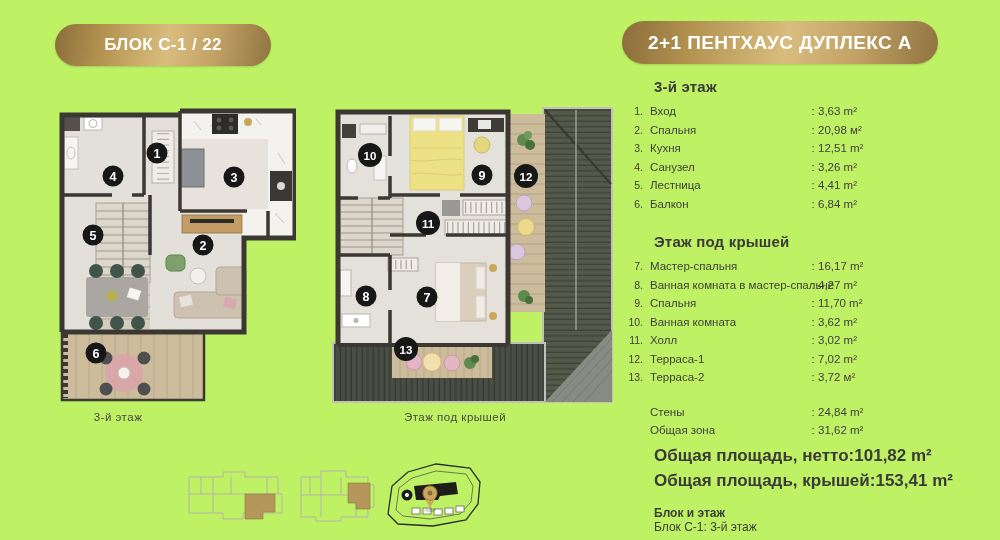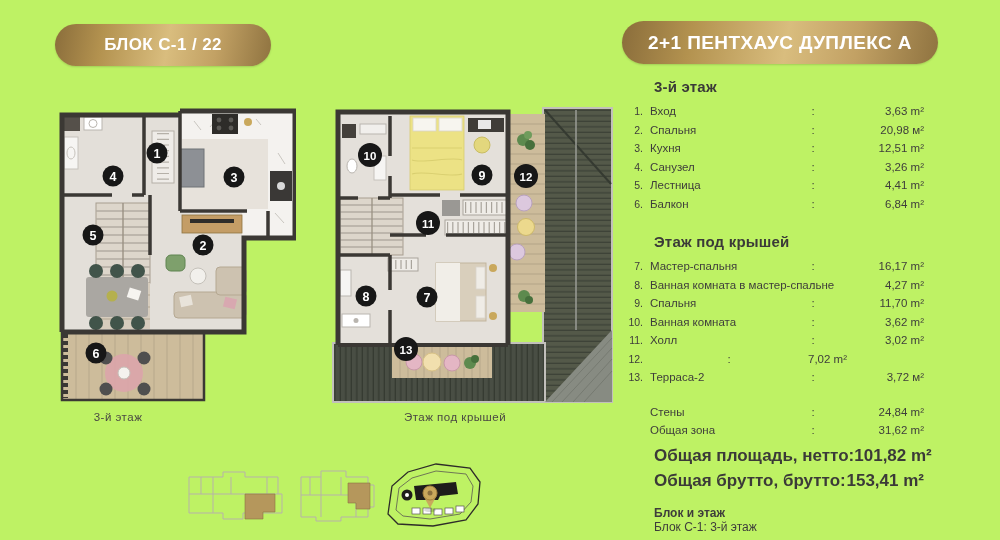--- a/index.html
+++ b/index.html
@@ -19,21 +19,21 @@
 
   
   #info-panel{position:absolute;left:624px;top:78px;width:300px;}
   .sec-header{font-weight:bold;font-size:15px;color:#3b3a38;padding-left:30px;letter-spacing:.2px;}
   .sec-header.first{margin-bottom:7px;}
   .sec-header.second{margin-top:20px;margin-bottom:7px;}
   .row{display:grid;grid-template-columns:26px 158px 10px 1fr;font-size:11.5px;line-height:18.5px;}
   .row .num{text-align:right;padding-right:7px;font-size:10.5px;}
   .row .lbl{white-space:nowrap;}
   .row .col{text-align:center;}
-  .row .val{text-align:right;white-space:nowrap;}
+  .row .val{text-align:left;white-space:nowrap;}
   #summary{margin-top:16px;}
   #totals{margin-top:3px;}
   .total-row{display:flex;font-weight:bold;font-size:17px;line-height:25.5px;color:#3b3a38;}
   .total-row .tlbl{width:222px;padding-left:30px;white-space:nowrap;}
   .total-row .tcol{width:12px;}
   .total-row .tval{flex:1;white-space:nowrap;}
   #block-footer{margin-top:12px;padding-left:30px;font-size:12px;line-height:14.5px;}
   #block-footer .bt{font-weight:bold;}
 
   svg{position:absolute;display:block;}
@@ -360,20 +360,21 @@
           <span class="val">3,62 m²</span>
         </div>
       <div class="row">
           <span class="num">11.</span>
           <span class="lbl">Холл</span>
           <span class="col">:</span>
           <span class="val">3,02 m²</span>
         </div>
       <div class="row">
           <span class="num">12.</span>
+          <span class="lbl">Терраса-1</span>
           <span class="col">:</span>
           <span class="val">7,02 m²</span>
         </div>
       <div class="row">
           <span class="num">13.</span>
           <span class="lbl">Терраса-2</span>
           <span class="col">:</span>
           <span class="val">3,72 м²</span>
         </div>
     </div>
@@ -393,21 +394,21 @@
         </div>
     </div>
 
     <div id="totals">
       <div class="total-row">
           <span class="tlbl">Общая площадь, нетто</span>
           <span class="tcol">:</span>
           <span class="tval">101,82 m²</span>
         </div>
       <div class="total-row">
-          <span class="tlbl">Общая брутто, брутто</span>
+          <span class="tlbl">Общая площадь, крышей</span>
           <span class="tcol">:</span>
           <span class="tval">153,41 m²</span>
         </div>
     </div>
 
     <div id="block-footer">
       <div class="bt">Блок и этаж</div>
       <div>Блок С-1:  3-й этаж</div>
     </div>
 

